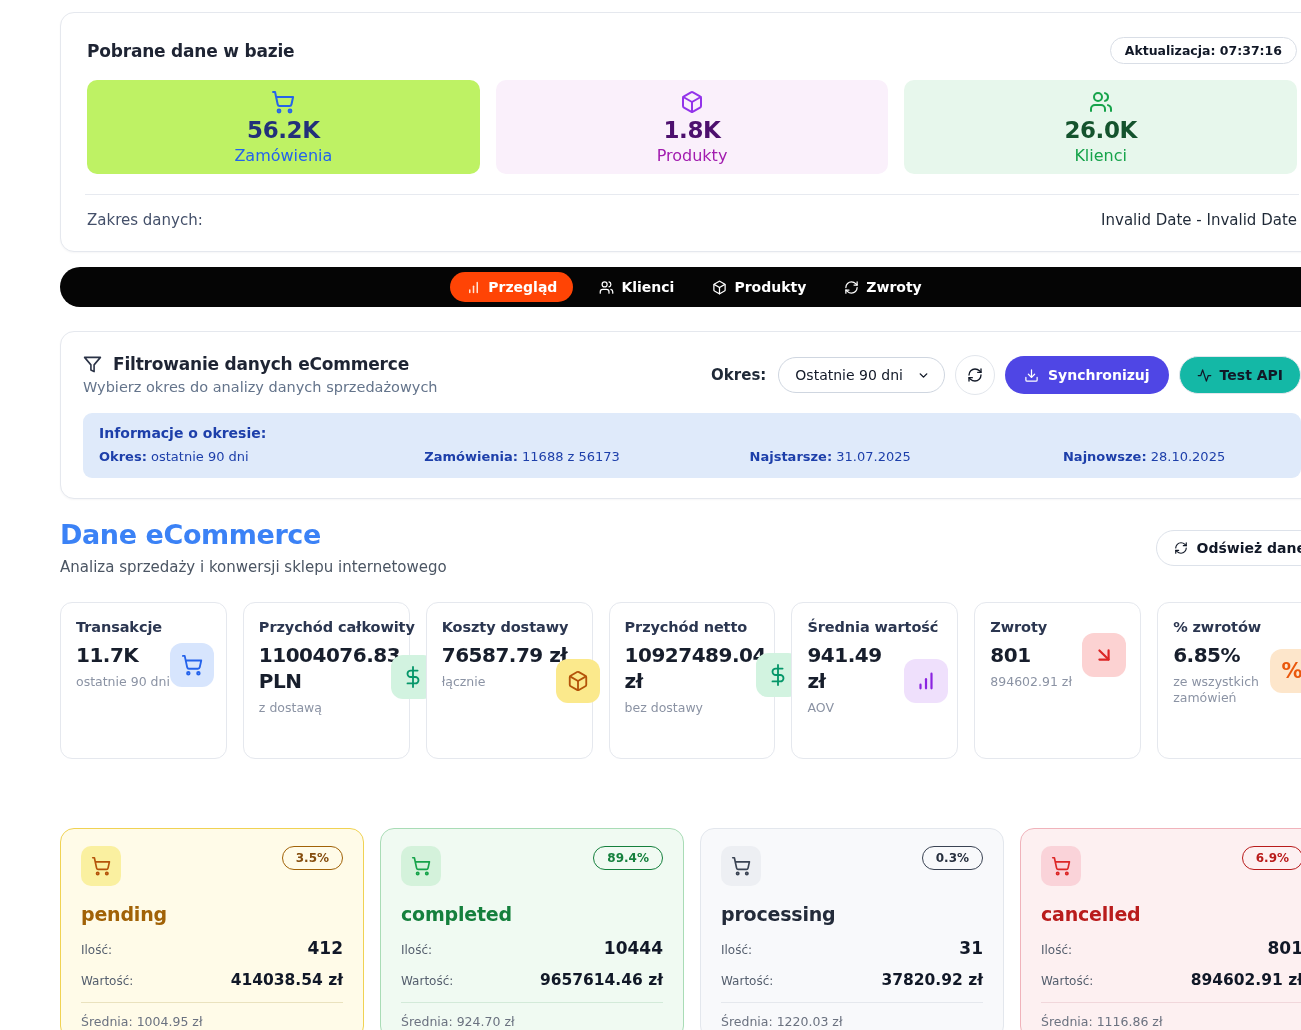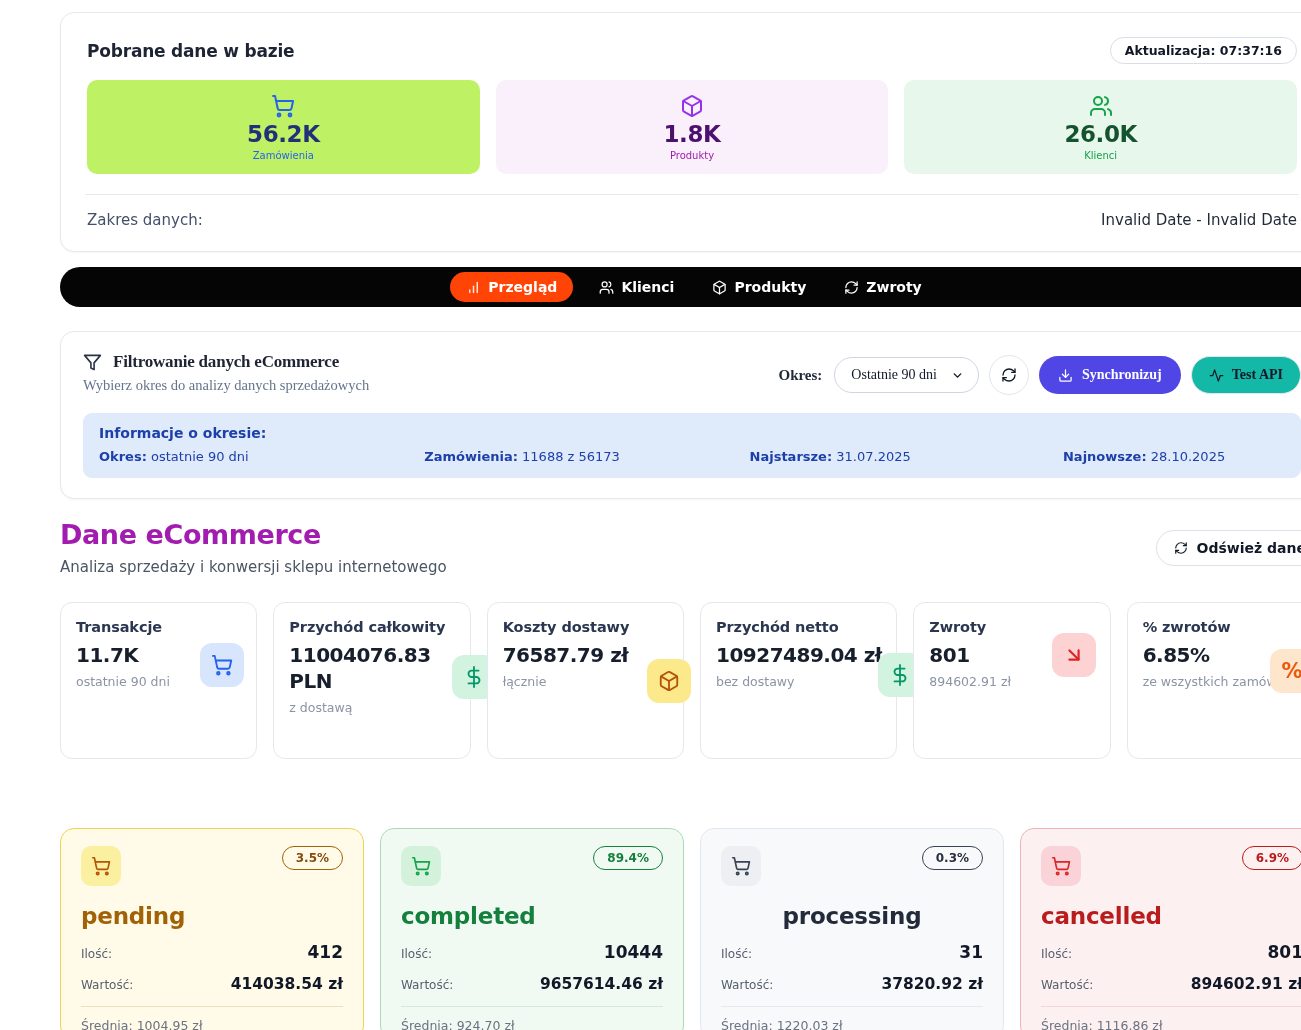--- a/index.html
+++ b/index.html
@@ -13,42 +13,42 @@
     background:#fff; box-shadow:0 1px 2px rgba(16,24,40,.04); }
   .db-head { display:flex; justify-content:space-between; align-items:center; }
   .db-title { font-size:17px; font-weight:700; letter-spacing:-.2px; color:#1e2433; }
   .update-badge { border:1px solid #d9dee6; border-radius:999px; padding:5px 14px;
     font-size:12.5px; font-weight:700; color:#111827; background:#fff; }
   .db-stats { display:flex; gap:16px; margin-top:16px; }
   .db-stat { flex:1; border-radius:10px; height:94px; display:flex; flex-direction:column;
     align-items:center; justify-content:center; gap:3px; }
   .db-stat .ico { width:24px; height:24px; }
   .db-stat .val { font-size:23px; font-weight:800; letter-spacing:-.4px; }
-  .db-stat .lbl { font-size:10px; }
+  .db-stat .lbl { font-size:16px; }
   .stat-blue   { background:#bef264; } .stat-blue .val{ color:#22307a; } .stat-blue .lbl,.stat-blue .ico{ color:#2563eb; }
   .stat-purple { background:#faf0fb; } .stat-purple .val{ color:#4d106e; } .stat-purple .lbl{ color:#a21caf; } .stat-purple .ico{ color:#9333ea; }
   .stat-green  { background:#e7f7ec; } .stat-green .val{ color:#14532d; } .stat-green .lbl,.stat-green .ico{ color:#16a34a; }
   .db-divider { height:1px; background:#e7eaf0; margin:20px -2px 0; }
   .db-range { display:flex; justify-content:space-between; margin-top:16px; font-size:15px; }
   .range-label { color:#44506a; }
   .range-value { color:#1f2937; font-weight:500; }
 
   
   .nav-bar { top:267px; height:40px; background:#050505; border-radius:21px;
     display:flex; align-items:center; justify-content:center; gap:14px; }
   .nav-tab { display:flex; align-items:center; gap:7px; color:#fff; font-size:14px;
     font-weight:600; padding:7px 12px; border-radius:16px; cursor:pointer; }
   .nav-tab svg { width:15px; height:15px; }
   .nav-tab.active { background:#ff4405; padding:7px 16px; }
   .nav-tab.active svg { color:#ffe3d4; }
 
   
   .filter-card { top:331px; border:1px solid #e5e8ee; border-radius:14px; padding:20px 22px;
     background:#fff; box-shadow:0 1px 2px rgba(16,24,40,.04); }
-  .filter-top { display:flex; justify-content:space-between; align-items:flex-start;font-family:Liberation Serif, serif; }
+  .filter-top { display:flex; justify-content:space-between; align-items:flex-end; }
   .filter-title-row { display:flex; align-items:center; gap:11px; }
   .filter-title-row svg { width:19px; height:19px; color:#2a3246; }
   .filter-title { font-size:17px; font-weight:700; letter-spacing:-.2px; color:#1e2433; }
   .filter-sub { font-size:14.5px; color:#64748b; margin-top:5px; }
   .filter-controls { display:flex; align-items:center; gap:10px; margin-top:3px; }
   .okres-label { font-size:15px; font-weight:600; color:#1f2937; margin-right:2px; }
   .select-pill { display:flex; align-items:center; gap:14px; border:1px solid #cfd6e0;
     border-radius:20px; padding:9px 14px 9px 16px; font-size:14px; color:#111827; cursor:pointer; background:#fff; }
   .select-pill svg { width:13px; height:13px; color:#111827; }
   .icon-btn { width:40px; height:40px; border:1px solid #e2e6ec; border-radius:999px;
@@ -63,21 +63,21 @@
     font-family:inherit; }
   .btn-test svg { width:15px; height:15px; }
   .info-box { margin-top:18px; background:#dfeafa; border-radius:9px; padding:12px 16px 14px; }
   .info-title { font-size:14px; font-weight:700; color:#1d3faa; }
   .info-grid { display:grid; grid-template-columns:26.5% 26.5% 25.5% auto; margin-top:8px;gap:11px; }
   .info-item { font-size:13px; color:#1d3faa; }
   .info-item b { font-weight:700; }
 
   
   .section-head { top:519px; display:flex; justify-content:space-between; align-items:flex-start; }
-  .section-title { font-size:27px; font-weight:800; letter-spacing:-.4px; color:#a21caf; }
+  .section-title { font-size:27px; font-weight:800; letter-spacing:-.4px; color:#3b82f6; }
   .section-sub { font-size:15px; color:#4b5563; margin-top:8px; }
   .btn-refresh { display:flex; align-items:center; gap:9px; background:#fff; color:#111827;
     border:1px solid #dde2ea; border-radius:19px; padding:9px 17px; font-size:14px; font-weight:600;
     cursor:pointer; margin-top:11px; font-family:inherit; }
   .btn-refresh svg { width:14px; height:14px; }
 
   
   .kpi-row { top:602px; display:flex; gap:16px; }
   .kpi-card { position:relative; flex:1; min-width:0; height:157px; background:#fff;
     border:1px solid #e5e8ee; border-radius:12px; padding:15px 8px 14px 15px; }
@@ -106,41 +106,41 @@
   .kpi5 .kpi-value { max-width:92px; }
 
   
   .status-title { top:786px; font-size:17.5px; font-weight:700; letter-spacing:-.2px; color:#1f2937; }
   .status-row { top:828px; display:flex; gap:16px; }
   .status-card { flex:1; height:212px; border-radius:14px; border:1.5px solid; padding:17px 20px; }
   .st-top { display:flex; justify-content:space-between; align-items:flex-start; }
   .st-chip { width:40px; height:40px; border-radius:10px; display:flex; align-items:center; justify-content:center; }
   .st-chip svg { width:20px; height:20px; }
   .st-badge { border:1.5px solid; border-radius:999px; padding:4px 13px; font-size:12px; font-weight:700; }
-  .st-name { margin-top:17px; font-size:23px; font-weight:700; letter-spacing:-.2px; }
+  .st-name { margin-top:17px; font-size:19px; font-weight:700; letter-spacing:-.2px; }
   .st-line { display:flex; justify-content:space-between; align-items:baseline; margin-top:13px; }
   .st-line .lab { font-size:12px; color:#555f6e; }
   .st-count { font-size:17px; font-weight:800; color:#111827; }
   .st-value { font-size:15.5px; font-weight:800; color:#111827; }
   .st-div { height:1px; margin-top:13px; opacity:.55; }
   .st-avg { margin-top:11px; font-size:12.5px; color:#6b7280; }
   .card-pending   { background:#fffbe8; border-color:#f0d253; }
   .card-pending .st-chip { background:#faf0a0; color:#b45309; }
   .card-pending .st-badge { border-color:#a16207; color:#854d0e; }
   .card-pending .st-name { color:#a16207; }
   .card-pending .st-div { background:#d9ce9a; }
   .card-completed { background:#f0faf2; border-color:#a9dcb6; }
   .card-completed .st-chip { background:#d4f2db; color:#16a34a; }
   .card-completed .st-badge { border-color:#15803d; color:#15803d; }
   .card-completed .st-name { color:#15803d; }
   .card-completed .st-div { background:#bcdcc4; }
   .card-processing { background:#f8f9fb; border-color:#e3e7ed; }
   .card-processing .st-chip { background:#edeff3; color:#3a4353; }
   .card-processing .st-badge { border-color:#3a4353; color:#27303f; }
-  .card-processing .st-name { color:#232b3a;text-align:center; }
+  .card-processing .st-name { color:#232b3a; }
   .card-processing .st-div { background:#d6dbe2; }
   .card-cancelled { background:#fdf0f1; border-color:#f0b3bb; }
   .card-cancelled .st-chip { background:#fad3d9; color:#dc2626; }
   .card-cancelled .st-badge { border-color:#b91c1c; color:#b91c1c; }
   .card-cancelled .st-name { color:#b91c1c; }
   .card-cancelled .st-div { background:#e8c3c8; }
 </style>
 </head>
 <body>
 
@@ -374,20 +374,30 @@
     <div class="kpi-card kpi4">
       <div class="kpi-label">Przychód netto</div>
       <div class="kpi-value">10927489.04 zł</div>
       <div class="kpi-sub">bez dostawy</div>
       <div class="kpi-icon ic-green">
           <svg>
             <use href="#i-dollar"></use>
           </svg>
         </div>
     </div>
+    <div class="kpi-card kpi5">
+      <div class="kpi-label">Średnia wartość</div>
+      <div class="kpi-value">941.49 zł</div>
+      <div class="kpi-sub">AOV</div>
+      <div class="kpi-icon ic-purple">
+          <svg>
+            <use href="#i-chart"></use>
+          </svg>
+        </div>
+    </div>
     <div class="kpi-card kpi6">
       <div class="kpi-label">Zwroty</div>
       <div class="kpi-value">801</div>
       <div class="kpi-sub">894602.91 zł</div>
       <div class="kpi-icon ic-red">
           <svg>
             <use href="#i-arrow-dr"></use>
           </svg>
         </div>
     </div>

